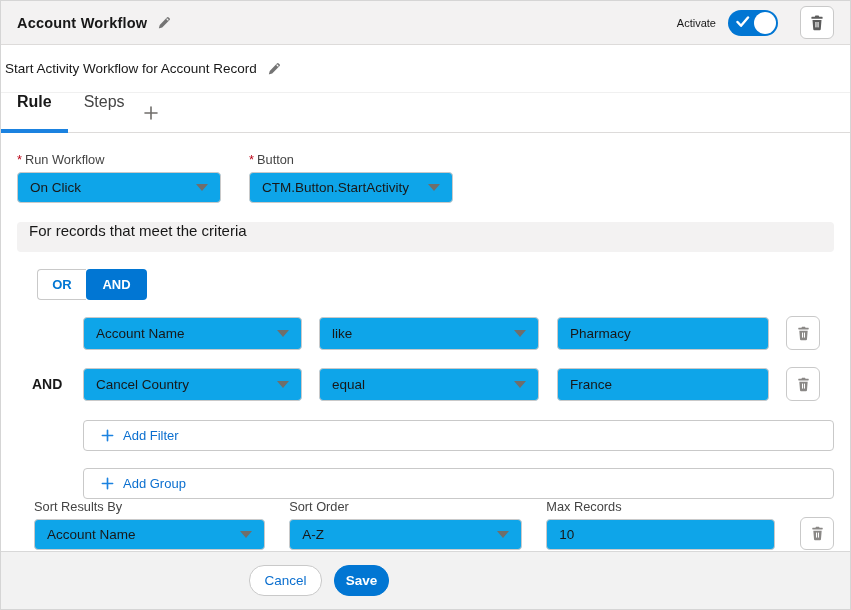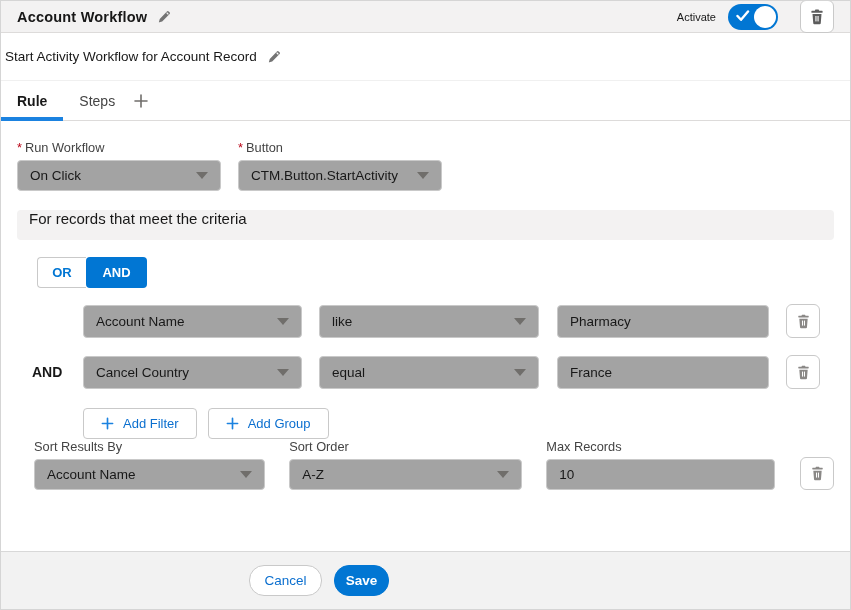--- a/index.html
+++ b/index.html
@@ -8,21 +8,21 @@
     font-family: "Liberation Sans", sans-serif;
     background: #ffffff;
     border: 1px solid #d5d5d5;
     position: relative;
     overflow: hidden;
     color: #181818;
   }
 
   
   .header {
-    height: 32px;
+    height: 44px;
     background: #f3f2f2;
     border-bottom: 1px solid #dddbda;
     display: flex;
     align-items: center;
     padding: 0 16px;
   }
   .header-title { font-size: 14.5px; font-weight: bold; letter-spacing: .2px; }
   .pencil { margin-left: 10px; display: inline-flex; cursor: pointer; }
   .spacer { flex: 1; }
   .activate-label { font-size: 11px; margin-right: 12px; }
@@ -58,52 +58,52 @@
     font-size: 13.5px;
   }
 
   
   .tabs-row {
     height: 40px;
     border-bottom: 1px solid #dddbda;
     display: flex; align-items: stretch;
   }
   .tab {
-    display: flex; align-items: center;
+    display: flex; 
     padding: 0 16px;
-    font-size: 14px;
+    font-size: 16px;
     color: #444444;
     position: relative;
     cursor: pointer;
   }
   .tab.active { font-weight: bold; color: #181818; }
   .tab.active::after {
     content: ""; position: absolute; left: 0; right: 0; bottom: -1px;
     height: 4px; background: #1b82e0;
   }
   .tab-plus { display: flex; align-items: center; padding: 0 2px; cursor: pointer; }
 
   
   .content { padding: 0 16px; }
 
-  .form-row { display: flex; gap: 17px; margin-top: 19px; }
+  .form-row { display: flex; gap: 28px; margin-top: 19px; }
   .form-group { width: 204px; }
   .form-group.wide1 { width: 234px; }
   .form-group.wide2 { width: 236px; }
   .form-group.wide3 { width: 232px; }
   .field-label {
     font-size: 12.8px; color: #444444;
     margin-bottom: 5px; display: block;
   }
   .req { color: #ba0517; margin-right: 3px; font-size: 12.8px; }
   .select-box, .input-box {
     height: 31px;
     border: 1px solid #c9c9c9;
     border-radius: 4px;
-    background: #a3a3a3;
+    background: #0ea5e9;
     display: flex; align-items: center;
     padding: 0 12px;
     font-size: 13.5px;
     color: #181818;
     cursor: pointer;
     width: 100%;
   }
   .select-box { justify-content: space-between; }
   .caret { flex: 0 0 auto; margin-left: 8px; }
 
@@ -140,21 +140,21 @@
   .conj-cell {
     width: 66px; flex: 0 0 66px;
     font-size: 14px; font-weight: bold;
     padding-left: 15px;
   }
   .filter-row .select-box.field-sel { width: 219px; height: 33px; margin-right: 17px; flex: 0 0 219px; }
   .filter-row .select-box.op-sel   { width: 220px; height: 33px; margin-right: 18px; flex: 0 0 220px; }
   .filter-row .input-box.val-inp   { width: 212px; height: 33px; margin-right: 17px; flex: 0 0 212px; }
   .filter-row .icon-btn { width: 34px; height: 34px; }
 
-  .add-buttons { margin-left: 66px; margin-top: 19px; display: flex; gap: 11px; }
+  .add-buttons { margin-left: 66px; margin-top: 19px; display: flex; gap: 17px; flex-direction: column; }
   .add-btn {
     height: 31px;
     background: #ffffff;
     border: 1px solid #c9c9c9;
     border-radius: 4px;
     display: flex; align-items: center; gap: 9px;
     padding: 0 17px;
     font-size: 13px; color: #0b6fcf;
     cursor: pointer;
   }

